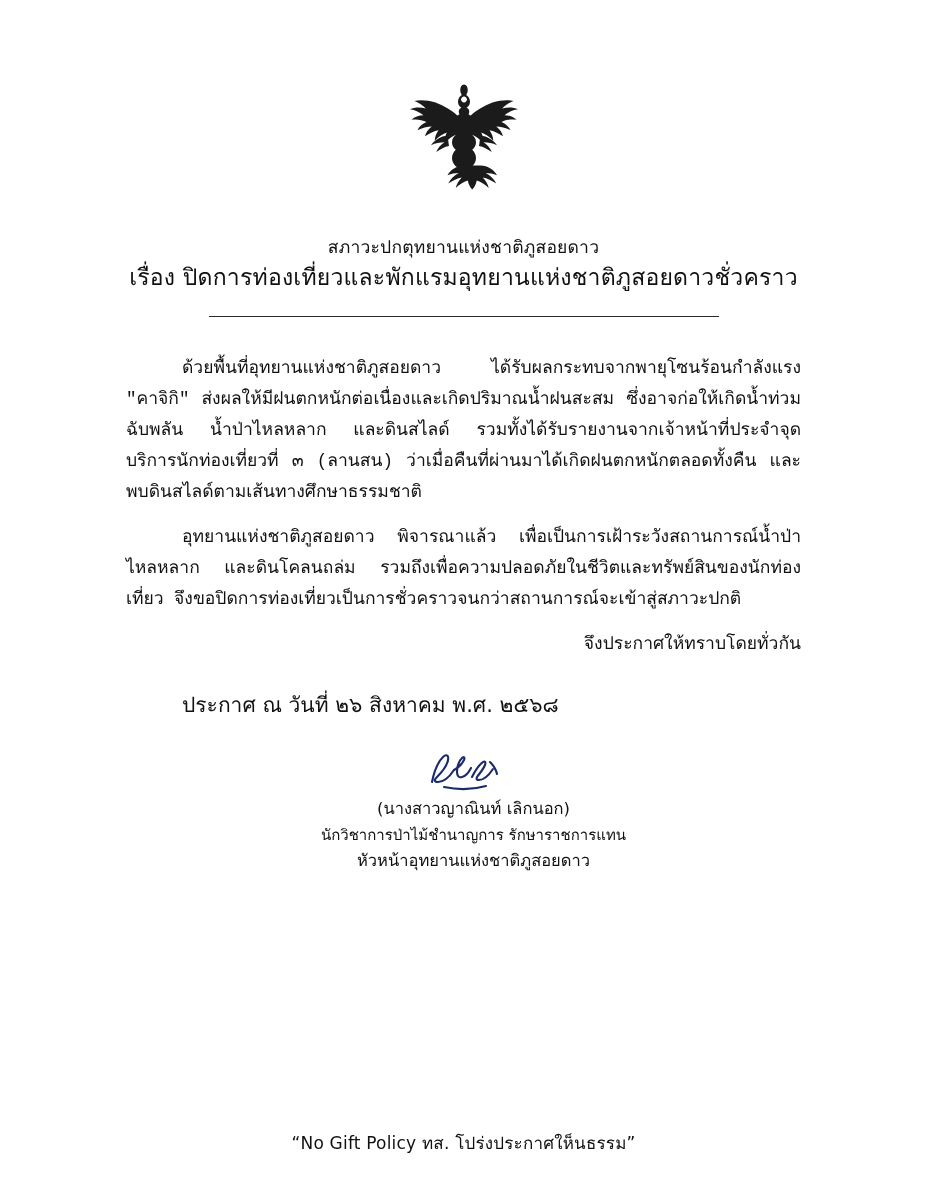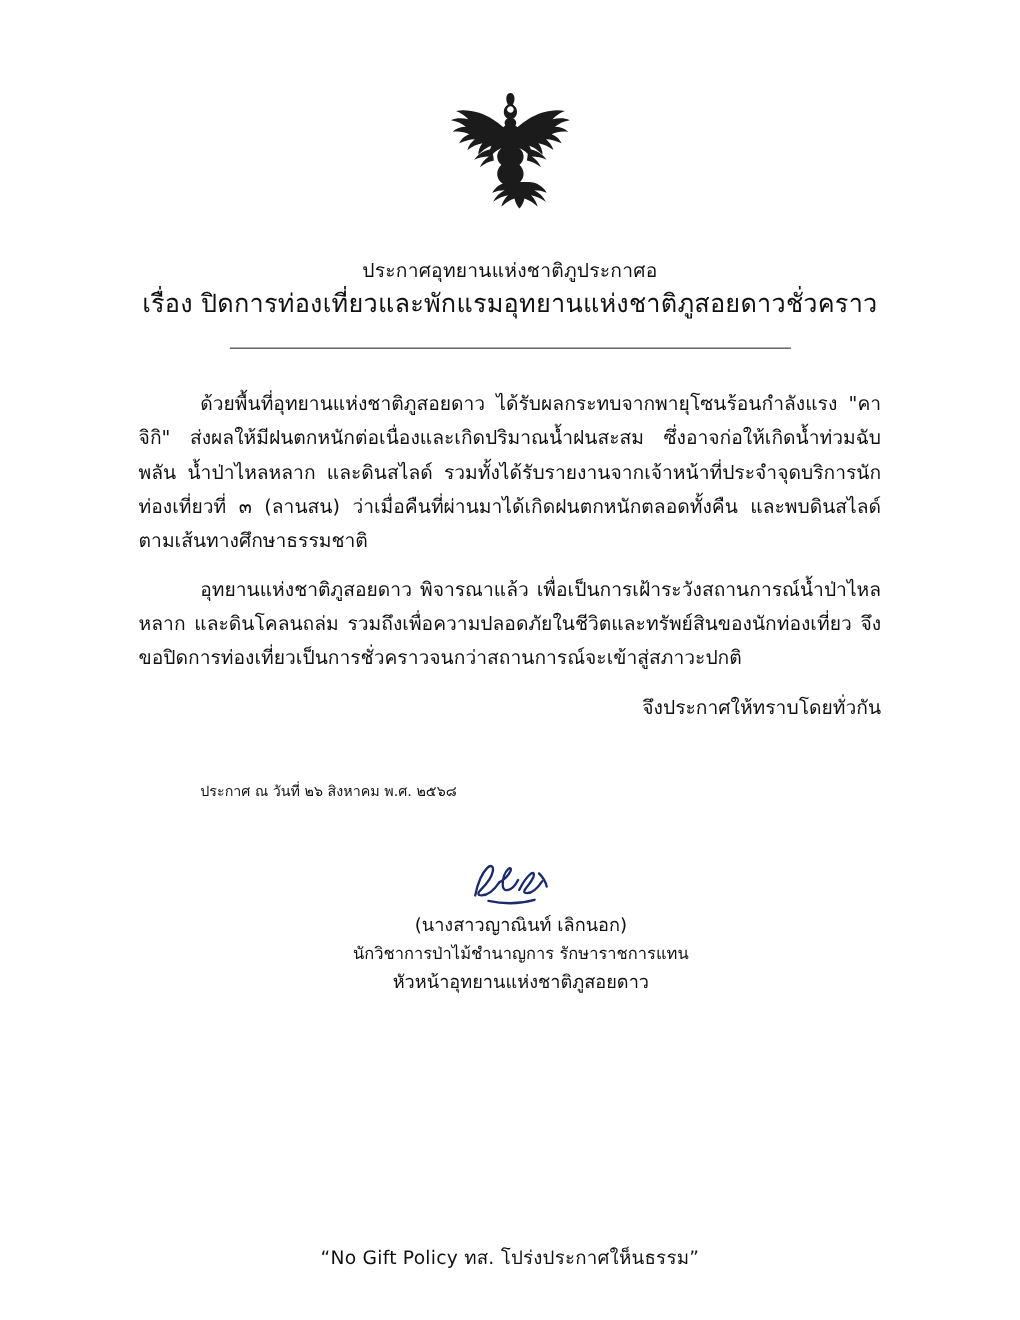--- a/index.html
+++ b/index.html
@@ -64,37 +64,38 @@
 
   
   .body-text {
     margin: 0 auto;
     width: 675px;
     padding-top: 36px;
     font-size: 17.5px;
     line-height: 31px;
     text-align: justify;
     text-justify: inter-word;
+    font-family: Liberation Mono, monospace;
   }
   .para {
     margin: 0 0 14px 0;
     text-indent: 56px;
   }
   .para.last {
     margin-bottom: 0;
   }
   .para.nojustify {
     text-align: right;
   }
 
   .date-line {
-    margin: 16px auto;
+    margin: 0 auto;
     width: 675px;
     padding-top: 30px;
-    font-size: 13px;
+    font-size: 21px;
     line-height: 30px;
     padding-left: 56px;
     box-sizing: border-box;
   }
 
   
   .sign-block {
     margin-top: 22px;
     text-align: center;
     padding-left: 20px;
@@ -154,21 +155,21 @@
           <path d="M100 122c-10 0-18 6-22 13 5-2 10-3 15-3-6 3-11 8-14 14 6-4 12-7 18-8-4 4-7 9-8 14 5-5 10-8 16-10 1 5 3 9 6 12 3-3 5-7 6-12 6 2 11 5 16 10-1-5-4-10-8-14 6 1 12 4 18 8-3-6-8-11-14-14 5 0 10 1 15 3-4-7-12-13-22-13z"></path>
 
           <path d="M78 82c-9 1-17 6-22 13 6-3 12-4 18-4-5 3-9 8-11 13 6-4 11-7 17-8z"></path>
           <path d="M122 82c9 1 17 6 22 13-6-3-12-4-18-4 5 3 9 8 11 13-6-4-11-7-17-8z"></path>
         </g>
       </svg>
     </span>
   </div>
 
   <div class="heading">
-    <div class="line1">ประกาศอุทยานแห่งชาติภูประกาศอ</div>
+    <div class="line1">สภาวะปกตุทยานแห่งชาติภูสอยดาว</div>
     <div class="line2">เรื่อง  ปิดการท่องเที่ยวและพักแรมอุทยานแห่งชาติภูสอยดาวชั่วคราว</div>
   </div>
 
   <div class="rule-wrap">
     <div class="rule"></div>
   </div>
 
   <div class="body-text">
     <p class="para">ด้วยพื้นที่อุทยานแห่งชาติภูสอยดาว ได้รับผลกระทบจากพายุโซนร้อนกำลังแรง "คาจิกิ" ส่งผลให้มีฝนตกหนักต่อเนื่องและเกิดปริมาณน้ำฝนสะสม ซึ่งอาจก่อให้เกิดน้ำท่วมฉับพลัน น้ำป่าไหลหลาก และดินสไลด์ รวมทั้งได้รับรายงานจากเจ้าหน้าที่ประจำจุดบริการนักท่องเที่ยวที่ ๓ (ลานสน) ว่าเมื่อคืนที่ผ่านมาได้เกิดฝนตกหนักตลอดทั้งคืน และพบดินสไลด์ตามเส้นทางศึกษาธรรมชาติ</p>
     <p class="para">อุทยานแห่งชาติภูสอยดาว  พิจารณาแล้ว เพื่อเป็นการเฝ้าระวังสถานการณ์น้ำป่าไหลหลาก และดินโคลนถล่ม รวมถึงเพื่อความปลอดภัยในชีวิตและทรัพย์สินของนักท่องเที่ยว จึงขอปิดการท่องเที่ยวเป็นการชั่วคราวจนกว่าสถานการณ์จะเข้าสู่สภาวะปกติ</p>

